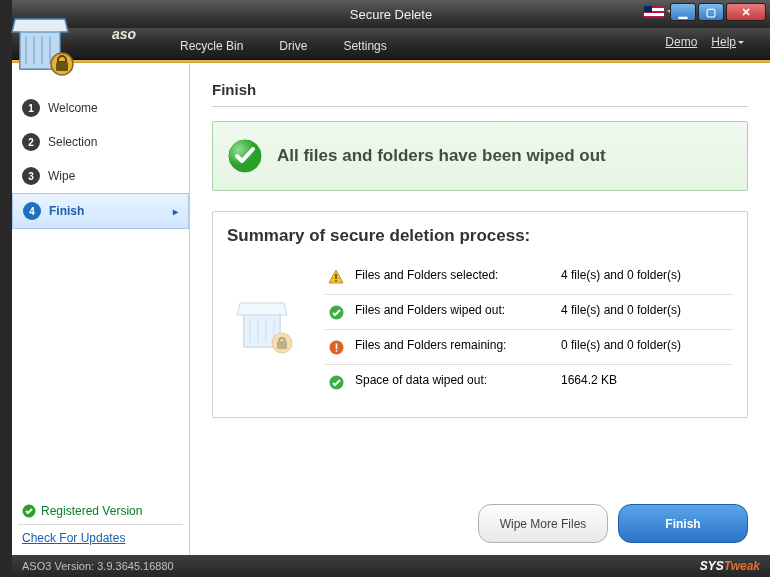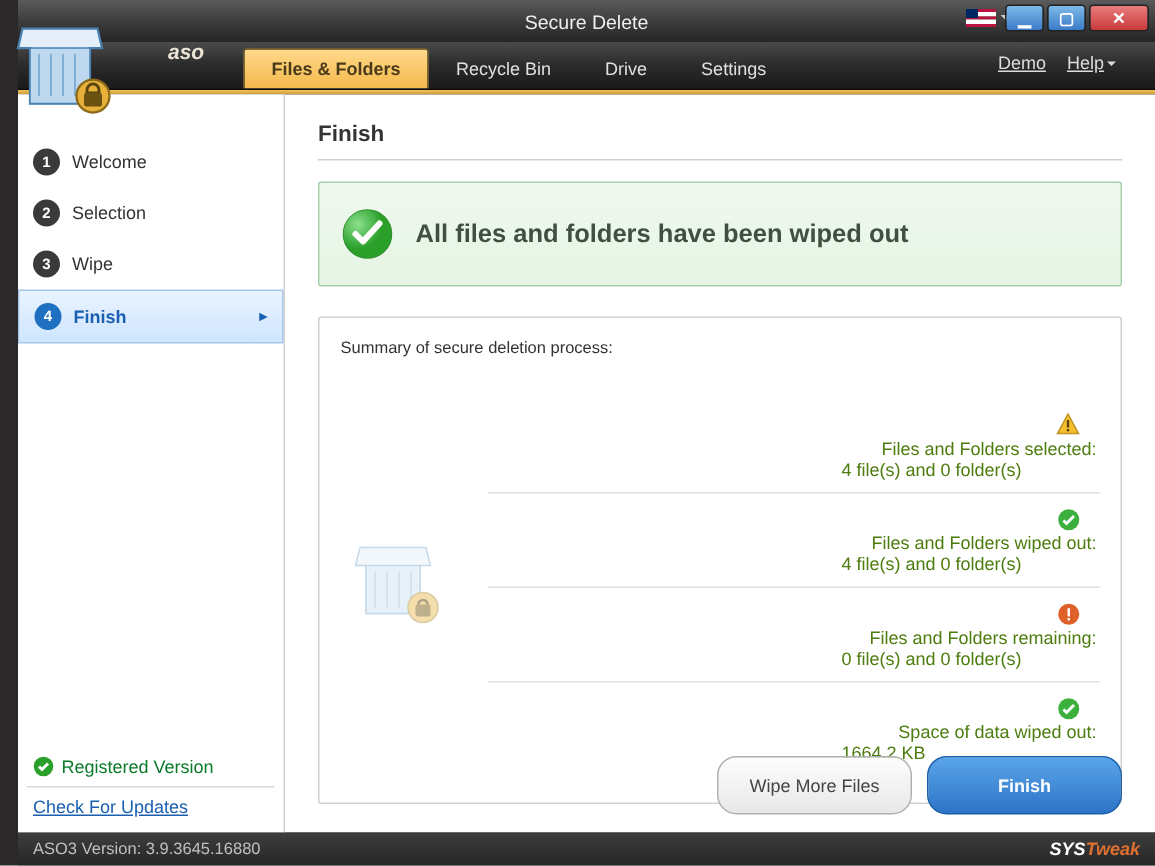--- a/index.html
+++ b/index.html
@@ -40,25 +40,25 @@
 .sidebar-spacer { flex: 1; }
 .reg-version { margin: 6px 10px; color: #0a7a2a; font-size: 12px; display: flex; align-items: center; gap: 5px; }
 .check-updates { margin: 6px 10px 10px; font-size: 12px; }
 .check-updates a { color: #1a5fb0; text-decoration: underline; }
 .content { flex: 1; padding: 18px 22px 10px; position: relative; }
 .content-title { font-size: 15px; font-weight: bold; color: #333; margin-bottom: 8px; }
 .content-hr { border: none; border-top: 1px solid #cfcfcf; margin-bottom: 14px; }
 .banner { border: 1px solid #a8d0a8; background: linear-gradient(to bottom,#f0f9ef,#e5f4e3); border-radius: 2px; padding: 16px 14px; display: flex; align-items: center; gap: 14px; margin-bottom: 20px; }
 .banner-text { color: #405040; font-size: 17px; font-weight: bold; }
 .summary-box { border: 1px solid #d0d0d0; border-radius: 2px; padding: 14px 14px 18px; }
-.summary-title { font-size: 11px; font-weight: normal; color: #333; margin-bottom: 28px; }
+.summary-title { font-size: 17px; font-weight: bold; color: #333; margin-bottom: 14px; }
 .summary-body { display: flex; gap: 18px; align-items: center; }
 .summary-icon { width: 80px; display:flex; align-items:center; justify-content:center; }
 .summary-table { flex: 1; }
-.summary-row { display: flex; align-items: flex-end; padding: 8px 2px; border-bottom: 1px solid #e0e0e0; font-size: 12px; color: #4d7c0f; flex-direction: column; }
+.summary-row { display: flex; align-items: flex-start; padding: 8px 2px; border-bottom: 1px solid #e0e0e0; font-size: 12px; color: #000000; }
 .summary-row:last-child { border-bottom: none; }
 .sr-icon { width: 18px; height: 18px; margin-right: 10px; display:flex; align-items:center; justify-content:center; }
 .sr-label { flex: 1; }
 .sr-value { width: 170px; }
 .buttons { position: absolute; bottom: 12px; right: 22px; display: flex; gap: 10px; }
 .btn { min-width: 130px; height: 39px; border-radius: 13px; font-size: 12px; cursor: pointer; display:flex; align-items:center; justify-content:center; border: 1px solid; }
 .btn-secondary { background: linear-gradient(to bottom,#fdfdfd,#e8e8e8); border-color:#b0b0b0; color:#444; }
 .btn-primary { background: linear-gradient(to bottom,#5aa5ea,#2d74c7); border-color:#1a5fa8; color:#fff; font-weight: bold; }
 .statusbar { height: 22px; background: linear-gradient(to bottom,#3e3e3e,#262626); display: flex; align-items: center; padding: 0 10px; color: #c0c0c0; font-size: 11px; justify-content: space-between; }
 .systweak { font-style: italic; font-size: 12px; }
@@ -92,21 +92,20 @@
         </div>
       <div class="winbtn winbtn-close">
           <span>✕</span>
         </div>
     </div>
   </div>
 
   <div class="menubar">
     <div class="brand">aso</div>
     <div style="width:60px"></div>
-    <div class="tab active">Files &amp; Folders</div>
     <div class="tab">Recycle Bin</div>
     <div class="tab">Drive</div>
     <div class="tab">Settings</div>
     <div class="menulinks">
       <span class="menulink">Demo</span>
       <span class="menulink"><span>Help</span><span class="menulink-arrow"></span></span>
     </div>
   </div>
   <div class="goldbar"></div>
 

